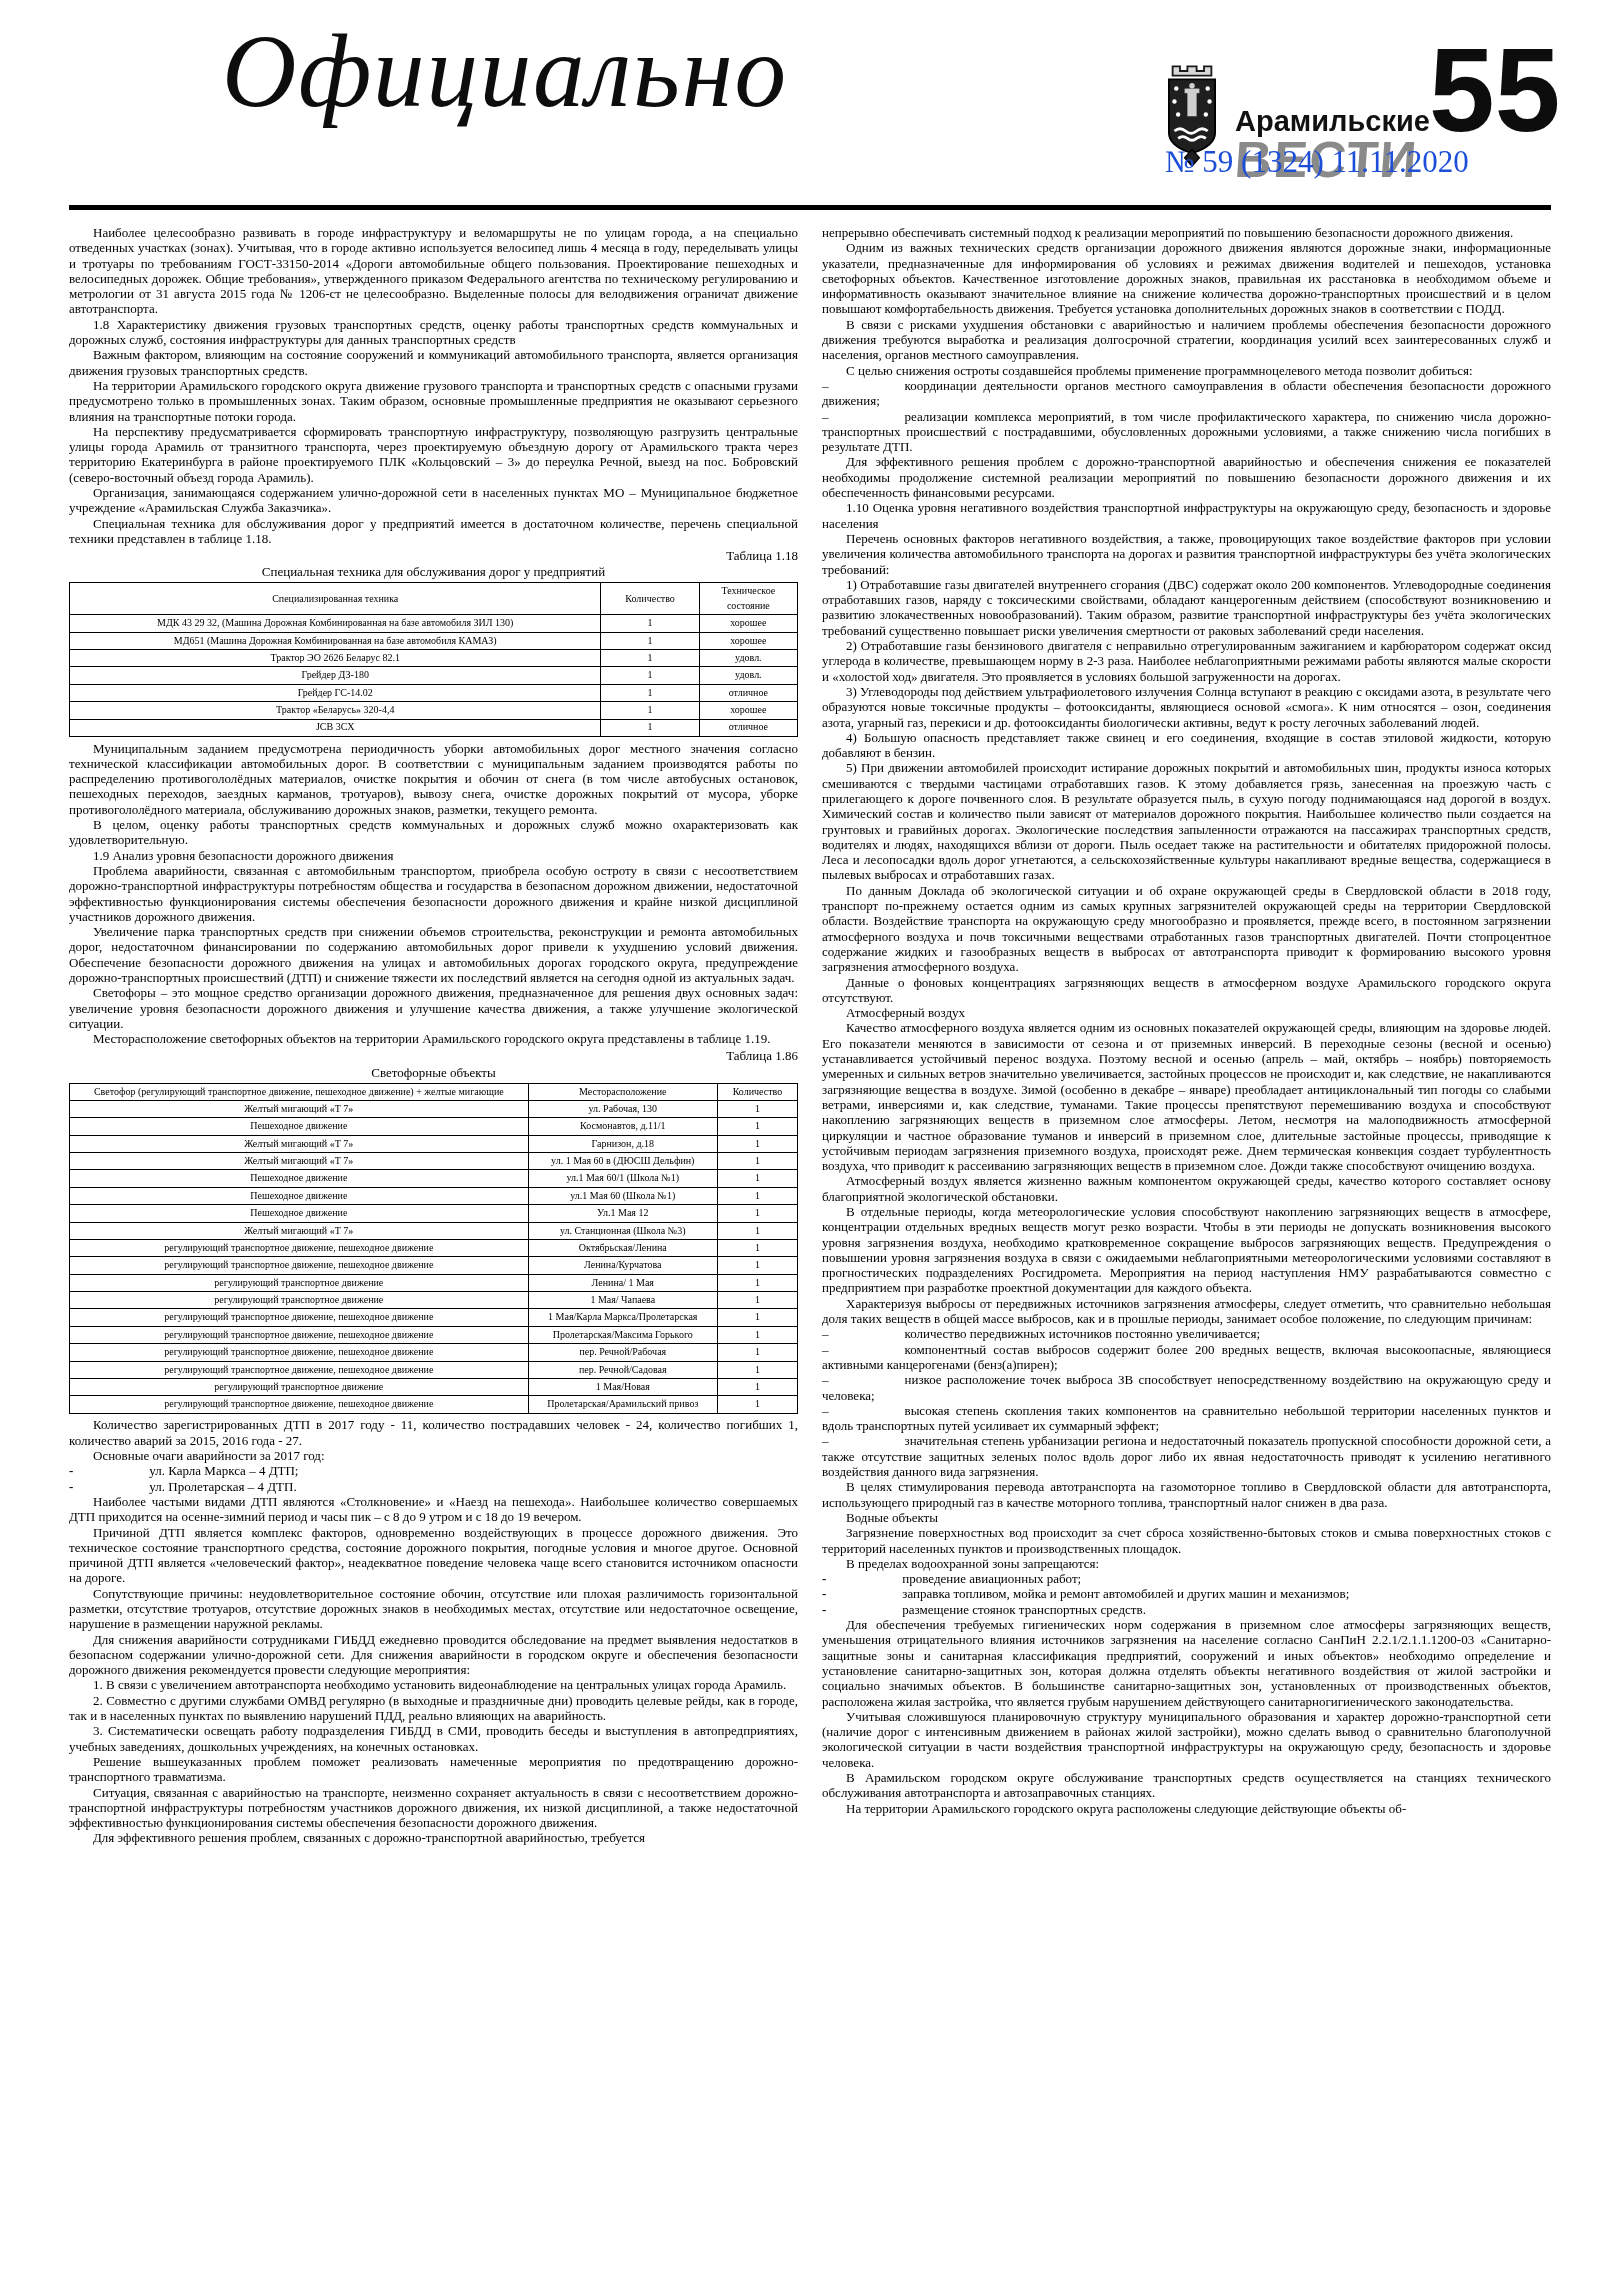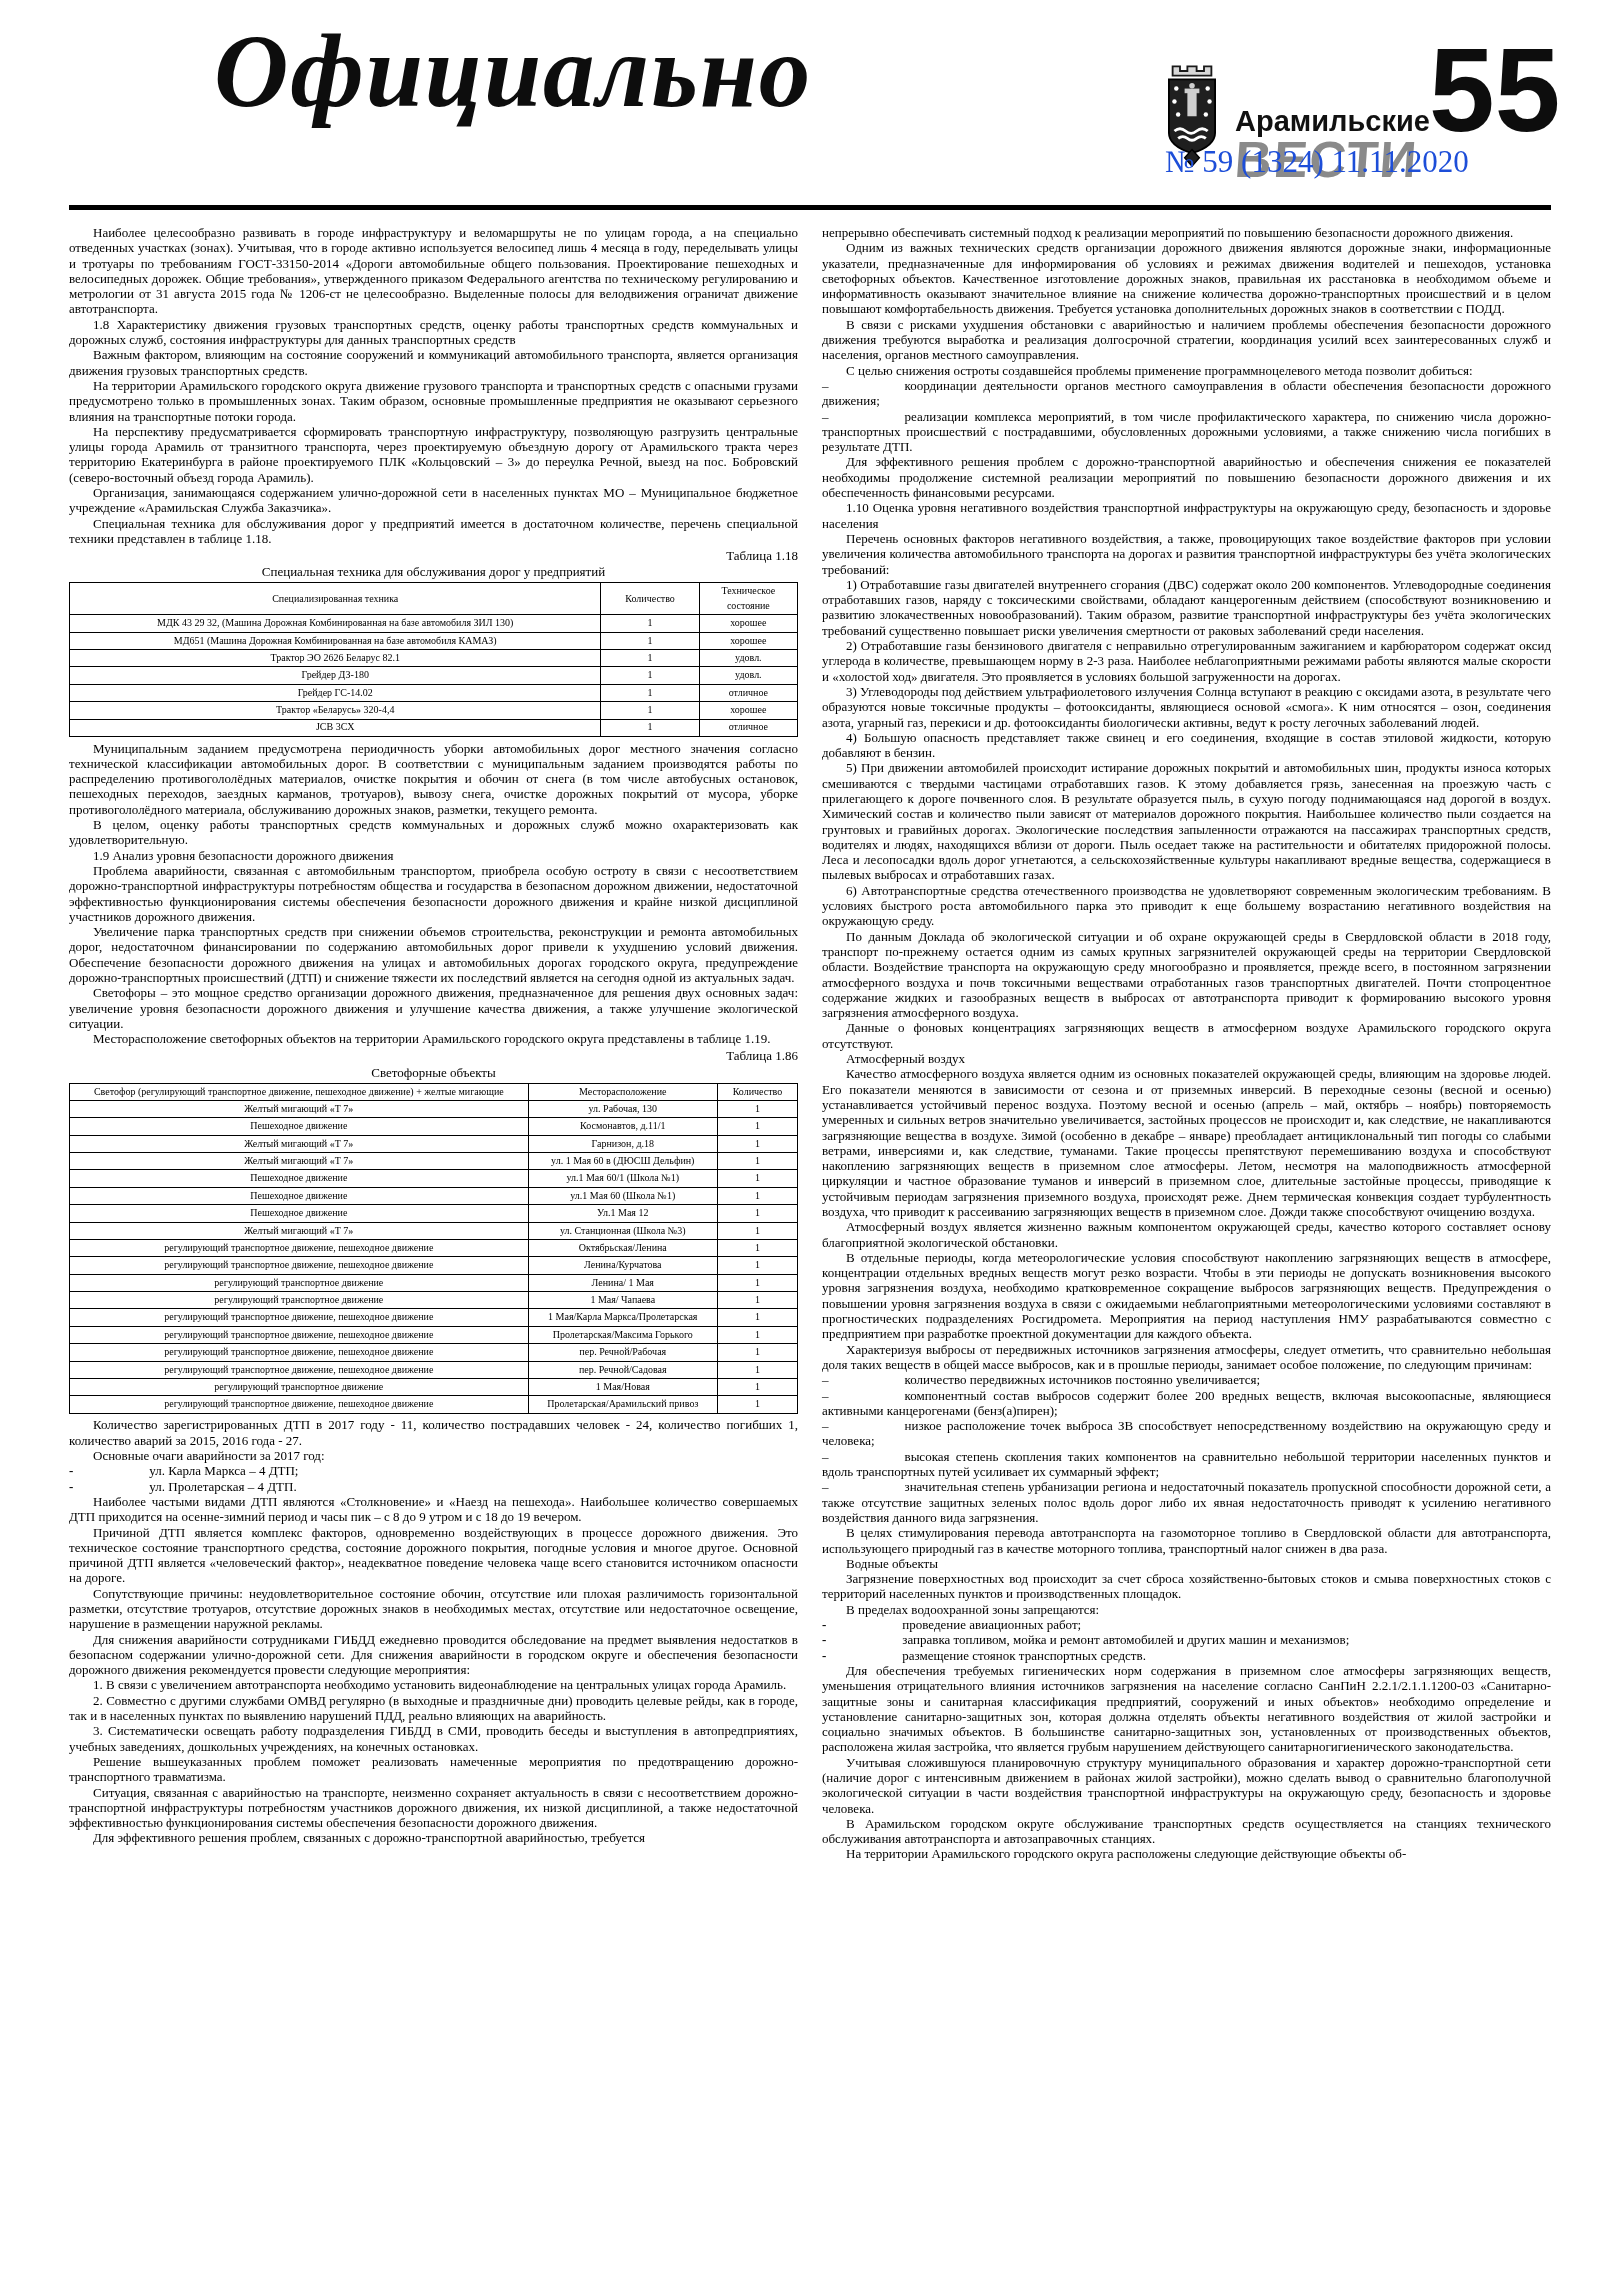--- a/index.html
+++ b/index.html
@@ -8,23 +8,23 @@
     width:1619px;height:2290px;
     margin:0 auto;
     background:#ffffff;
     overflow:hidden;
     font-family:"Liberation Serif", serif;
     color:#000;
   }
   
   header{position:absolute;top:0;left:0;width:100%;height:231px;}
   .ofic{
-    position:absolute;left:214px;top:20px;
+    position:absolute;left:222px;top:20px;
     font-family:"Liberation Serif", serif;
-    font-style:italic;font-weight:bold;
+    font-style:italic;font-weight:normal;
     font-size:103px;letter-spacing:1.8px;line-height:1;
     color:#0d0d0d;
   }
   .masthead-shield{position:absolute;left:1156px;top:59px;}
   .mh-text{position:absolute;left:1235px;top:63px;width:162px;text-align:center;}
   .mh-1{
     font-family:"Liberation Sans", sans-serif;font-weight:bold;
     font-size:29px;line-height:1.0;color:#111;letter-spacing:0px;margin-top:44px;
   }
   .mh-2{
@@ -320,21 +320,20 @@
         <div class="li"><span class="dash">–</span><span class="gap"></span><span>координации деятельности органов местного самоуправления в области обеспечения безопасности дорожного движения;</span></div>
         <div class="li"><span class="dash">–</span><span class="gap"></span><span>реализации комплекса мероприятий, в том числе профилактического характера, по снижению числа дорожно-транспортных происшествий с пострадавшими, обусловленных дорожными условиями, а также снижению числа погибших в результате ДТП.</span></div>
         <div class="p">Для эффективного решения проблем с дорожно-транспортной аварийностью и обеспечения снижения ее показателей необходимы продолжение системной реализации мероприятий по повышению безопасности дорожного движения и их обеспеченность финансовыми ресурсами.</div>
         <div class="p">1.10 Оценка уровня негативного воздействия транспортной инфраструктуры на окружающую среду, безопасность и здоровье населения</div>
         <div class="p">Перечень основных факторов негативного воздействия, а также, провоцирующих такое воздействие факторов при условии увеличения количества автомобильного транспорта на дорогах и развития транспортной инфраструктуры без учёта экологических требований:</div>
         <div class="p">1) Отработавшие газы двигателей внутреннего сгорания (ДВС) содержат около 200 компонентов. Углеводородные соединения отработавших газов, наряду с токсическими свойствами, обладают канцерогенным действием (способствуют возникновению и развитию злокачественных новообразований). Таким образом, развитие транспортной инфраструктуры без учёта экологических требований существенно повышает риски увеличения смертности от раковых заболеваний среди населения.</div>
         <div class="p">2) Отработавшие газы бензинового двигателя с неправильно отрегулированным зажиганием и карбюратором содержат оксид углерода в количестве, превышающем норму в 2-3 раза. Наиболее неблагоприятными режимами работы являются малые скорости и «холостой ход» двигателя. Это проявляется в условиях большой загруженности на дорогах.</div>
         <div class="p">3) Углеводороды под действием ультрафиолетового излучения Солнца вступают в реакцию с оксидами азота, в результате чего образуются новые токсичные продукты – фотооксиданты, являющиеся основой «смога». К ним относятся – озон, соединения азота, угарный газ, перекиси и др. фотооксиданты биологически активны, ведут к росту легочных заболеваний людей.</div>
         <div class="p">4) Большую опасность представляет также свинец и его соединения, входящие в состав этиловой жидкости, которую добавляют в бензин.</div>
         <div class="p">5) При движении автомобилей происходит истирание дорожных покрытий и автомобильных шин, продукты износа которых смешиваются с твердыми частицами отработавших газов. К этому добавляется грязь, занесенная на проезжую часть с прилегающего к дороге почвенного слоя. В результате образуется пыль, в сухую погоду поднимающаяся над дорогой в воздух. Химический состав и количество пыли зависят от материалов дорожного покрытия. Наибольшее количество пыли создается на грунтовых и гравийных дорогах. Экологические последствия запыленности отражаются на пассажирах транспортных средств, водителях и людях, находящихся вблизи от дороги. Пыль оседает также на растительности и обитателях придорожной полосы. Леса и лесопосадки вдоль дорог угнетаются, а сельскохозяйственные культуры накапливают вредные вещества, содержащиеся в пылевых выбросах и отработавших газах.</div>
-        <div class="p">6) Автотранспортные средства отечественного производства не удовлетворяют современным экологическим требованиям. В условиях быстрого роста автомобильного парка это приводит к еще большему возрастанию негативного воздействия на окружающую среду.</div>
         <div class="p">По данным Доклада об экологической ситуации и об охране окружающей среды в Свердловской области в 2018 году, транспорт по-прежнему остается одним из самых крупных загрязнителей окружающей среды на территории Свердловской области. Воздействие транспорта на окружающую среду многообразно и проявляется, прежде всего, в постоянном загрязнении атмосферного воздуха и почв токсичными веществами отработанных газов транспортных двигателей. Почти стопроцентное содержание жидких и газообразных веществ в выбросах от автотранспорта приводит к формированию высокого уровня загрязнения атмосферного воздуха.</div>
         <div class="p">Данные о фоновых концентрациях загрязняющих веществ в атмосферном воздухе Арамильского городского округа отсутствуют.</div>
         <div class="p">Атмосферный воздух</div>
         <div class="p">Качество атмосферного воздуха является одним из основных показателей окружающей среды, влияющим на здоровье людей. Его показатели меняются в зависимости от сезона и от приземных инверсий. В переходные сезоны (весной и осенью) устанавливается устойчивый перенос воздуха. Поэтому весной и осенью (апрель – май, октябрь – ноябрь) повторяемость умеренных и сильных ветров значительно увеличивается, застойных процессов не происходит и, как следствие, не накапливаются загрязняющие вещества в воздухе. Зимой (особенно в декабре – январе) преобладает антициклональный тип погоды со слабыми ветрами, инверсиями и, как следствие, туманами. Такие процессы препятствуют перемешиванию воздуха и способствуют накоплению загрязняющих веществ в приземном слое атмосферы. Летом, несмотря на малоподвижность атмосферной циркуляции и частное образование туманов и инверсий в приземном слое, длительные застойные процессы, приводящие к устойчивым периодам загрязнения приземного воздуха, происходят реже. Днем термическая конвекция создает турбулентность воздуха, что приводит к рассеиванию загрязняющих веществ в приземном слое. Дожди также способствуют очищению воздуха.</div>
         <div class="p">Атмосферный воздух является жизненно важным компонентом окружающей среды, качество которого составляет основу благоприятной экологической обстановки.</div>
         <div class="p">В отдельные периоды, когда метеорологические условия способствуют накоплению загрязняющих веществ в атмосфере, концентрации отдельных вредных веществ могут резко возрасти. Чтобы в эти периоды не допускать возникновения высокого уровня загрязнения воздуха, необходимо кратковременное сокращение выбросов загрязняющих веществ. Предупреждения о повышении уровня загрязнения воздуха в связи с ожидаемыми неблагоприятными метеорологическими условиями составляют в прогностических подразделениях Росгидромета. Мероприятия на период наступления НМУ разрабатываются совместно с предприятием при разработке проектной документации для каждого объекта.</div>
         <div class="p">Характеризуя выбросы от передвижных источников загрязнения атмосферы, следует отметить, что сравнительно небольшая доля таких веществ в общей массе выбросов, как и в прошлые периоды, занимает особое положение, по следующим причинам:</div>
         <div class="li"><span class="dash">–</span><span class="gap"></span><span>количество передвижных источников постоянно увеличивается;</span></div>
         <div class="li"><span class="dash">–</span><span class="gap"></span><span>компонентный состав выбросов содержит более 200 вредных веществ, включая высокоопасные, являющиеся активными канцерогенами (бенз(а)пирен);</span></div>
         <div class="li"><span class="dash">–</span><span class="gap"></span><span>низкое расположение точек выброса ЗВ способствует непосредственному воздействию на окружающую среду и человека;</span></div>

